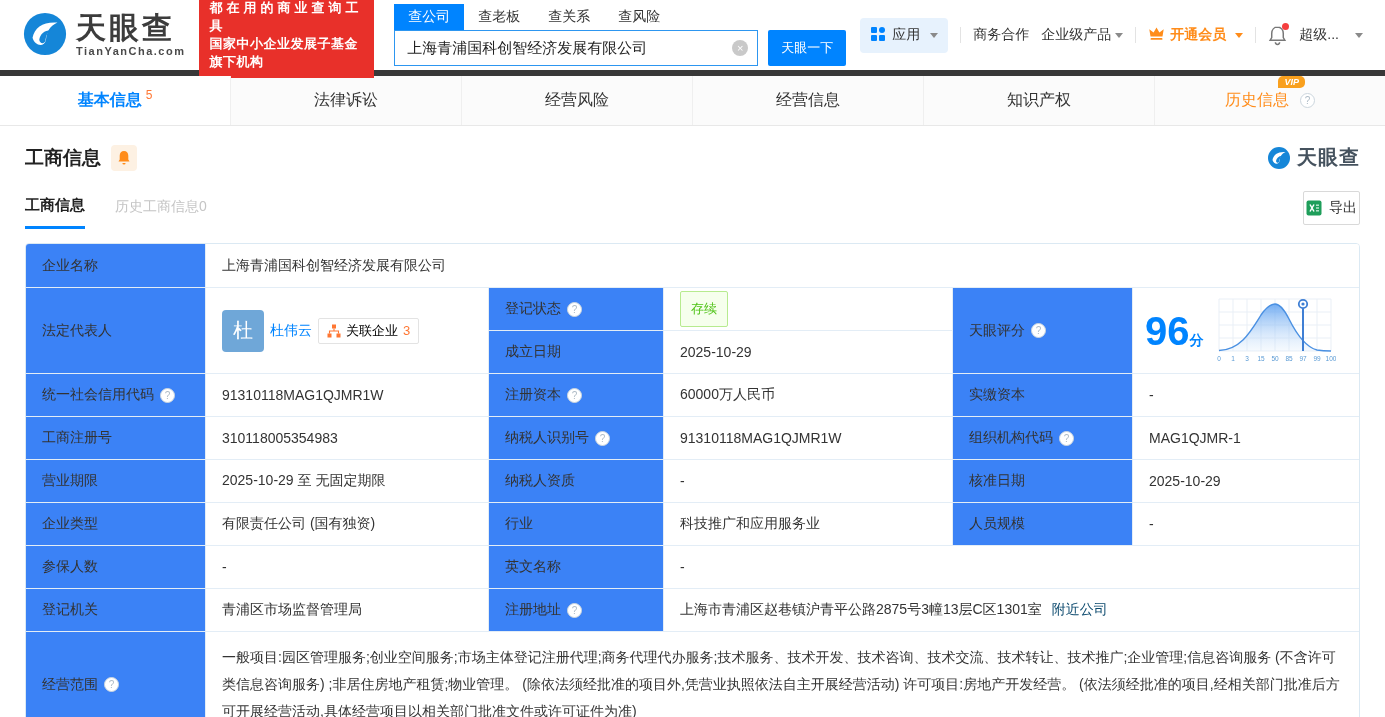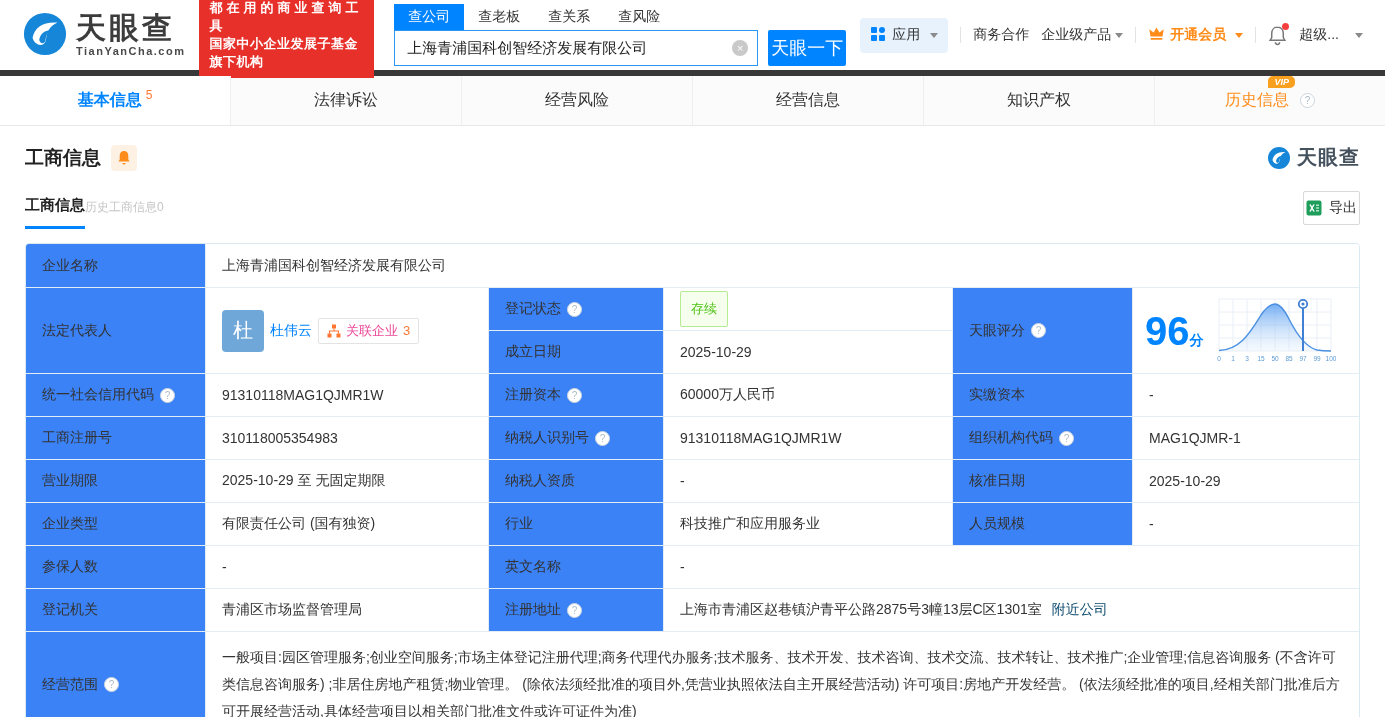--- a/index.html
+++ b/index.html
@@ -22,69 +22,69 @@
   .search-row { display:flex; align-items:center; }
   .search-input-wrap { position:relative; }
   .search-input-wrap input {
     width:364px; height:36px; border:1px solid #2d96f0; outline:none;
     padding:0 34px 0 12px; font-size:15px; color:#222;
     font-family:"Liberation Sans","DejaVu Sans",sans-serif;
   }
   .clear-icon { position:absolute; right:10px; top:10px; width:16px; height:16px; border-radius:50%;
     background:#c9c9c9; color:#fff; font-size:11px; line-height:16px; text-align:center; cursor:pointer; }
   .search-btn { width:78px; height:36px; margin-left:10px; background:#0084ff; color:#fff;
-    border:none; font-size:18px; border-radius:2px; cursor:pointer;
+    border:none; font-size:13px; border-radius:2px; cursor:pointer;
     font-family:"Liberation Sans","DejaVu Sans",sans-serif; }
   .topnav { margin-left:auto; display:flex; align-items:center; gap:12px; font-size:14px; color:#333; white-space:nowrap; }
   .apps-chip { background:#e7f2fd; border-radius:4px; padding:8px 10px; display:flex; align-items:center; gap:6px; cursor:pointer; }
   .caret { width:0; height:0; border-left:4px solid transparent; border-right:4px solid transparent; border-top:5px solid #8a8a8a; display:inline-block; margin-left:4px; }
   .caret.orange { border-top-color:#ff8c1a; }
   .vdiv { width:1px; height:16px; background:#e3e3e3; }
   .navlink { cursor:pointer; display:flex; align-items:center; }
   .vip-link { color:#ff8c1a; font-weight:bold; display:flex; align-items:center; gap:5px; cursor:pointer; }
   .bell-wrap { position:relative; cursor:pointer; display:flex; }
   .red-dot { position:absolute; top:-2px; right:-2px; width:7px; height:7px; border-radius:50%; background:#f53f3f; }
   .dark-strip { height:6px; background:#383838; }
   
   .main-tabs { display:flex; height:50px; background:#fbfbfb; border-bottom:1px solid #e8e8e8; }
   .mtab { flex:1; display:flex; align-items:center; justify-content:center; font-size:16px; color:#333; cursor:pointer; border-left:1px solid #efefef; position:relative; }
   .mtab:first-child { border-left:none; }
   .mtab.active { background:#fff; color:#0084ff; font-weight:bold; }
   .mtab .count { font-size:12px; color:#ff7733; margin-left:4px; position:relative; top:-6px; font-weight:normal; }
   .mtab.history { color:#ff8c1a; }
   .tab-inner { position:relative; display:inline-flex; align-items:center; gap:5px; }
-  .vip-tag { position:absolute; top:-14px; right:20px; background:#f9a01e; color:#fff; font-size:9px; font-weight:bold; font-style:italic; padding:1px 6px; border-radius:5px 5px 5px 0; }
+  .vip-tag { position:absolute; top:-14px; right:10px; background:#f9a01e; color:#fff; font-size:9px; font-weight:bold; font-style:italic; padding:1px 6px; border-radius:5px 5px 5px 0; }
   .help { width:15px; height:15px; border-radius:50%; border:1px solid #ccd6de; color:#aebbc6; font-size:10px; line-height:13px; text-align:center; display:inline-block; margin-left:6px; background:#fff; cursor:pointer; flex:none; }
   
   .section-head { margin:18px 25px 0; display:flex; align-items:center; }
   .section-title { font-size:19px; font-weight:bold; color:#222; }
   .bell-chip { margin-left:10px; width:26px; height:26px; background:#fdf1e3; border-radius:4px; display:flex; align-items:center; justify-content:center; cursor:pointer; }
   .watermark { margin-left:auto; display:flex; align-items:center; gap:6px; }
   .watermark span { font-size:20px; font-weight:bold; color:#45525e; letter-spacing:1px; }
   .subtab-row { margin:20px 25px 0; display:flex; align-items:flex-end; }
   .subtab { font-size:15px; color:#222; font-weight:bold; padding-bottom:11px; border-bottom:3px solid #0084ff; cursor:pointer; }
-  .subtab-gray { font-size:12px; color:#c5c5c5; padding-bottom:13px; cursor:pointer; }
+  .subtab-gray { font-size:14px; color:#c5c5c5; margin-left:30px; padding-bottom:13px; cursor:pointer; }
   .export-btn { margin-left:auto; margin-bottom:4px; background:#fff; border:1px solid #d9d9d9; border-radius:2px; padding:7px 2px; display:flex; align-items:center; gap:7px; font-size:14px; color:#333; cursor:pointer; font-family:"Liberation Sans","DejaVu Sans",sans-serif; }
   
   .info-table { margin:14px 25px 0; width:1335px; border:1px solid #dbe9f3; border-radius:4px; overflow:hidden; }
   .trow { display:grid; grid-template-columns:180px 283px 175px 289px 180px 1fr; }
   .cell { border-right:1px solid #e3edf6; border-bottom:1px solid #e3edf6; display:flex; align-items:center; padding:0 16px; min-height:43px; font-size:14px; color:#333; background:#fff; }
   .cell.lab { background:#3b82f6; }
   .cell.last { border-right:none; }
   .trow.lastrow .cell { border-bottom:none; }
   .sp5 { grid-column:span 5; }
   .sp3 { grid-column:span 3; }
   .r1 .cell { min-height:44px; }
   .r2 { grid-template-rows:43px 43px; }
   .rspan { grid-row:1 / 3; }
   .status-badge { display:inline-block; padding:8px 10px; font-size:13px; color:#52c41a; background:#f6ffed; border:1px solid #b7eb8f; border-radius:2px; }
   .avatar { width:42px; height:42px; border-radius:4px; background:#6fa7d8; color:#fff; font-size:20px; display:flex; align-items:center; justify-content:center; cursor:pointer; flex:none; }
   .rep-name { color:#0084ff; margin:0 6px; cursor:pointer; }
   .rel-badge { border:1px solid #e3e3e3; border-radius:2px; padding:3px 8px; display:flex; align-items:center; gap:5px; font-size:13px; cursor:pointer; background:#fff; }
-  .rel-badge .t { color:#ec4899; }
+  .rel-badge .t { color:#000000; }
   .rel-badge .c { color:#ff7733; }
   .score-cell { display:flex; align-items:center; gap:10px; padding:0 8px 0 12px; }
   .score-num { color:#0084ff; font-weight:bold; font-size:40px; line-height:40px; }
   .score-unit { color:#0084ff; font-size:14px; font-weight:bold; }
   .scope-cell { display:block; padding:12px 16px; line-height:27px; }
   .addr-link { color:#0c4a6e; margin-left:10px; cursor:pointer; white-space:nowrap; }
   .dim { color:#333; }
 </style>
 </head>
 <body>

